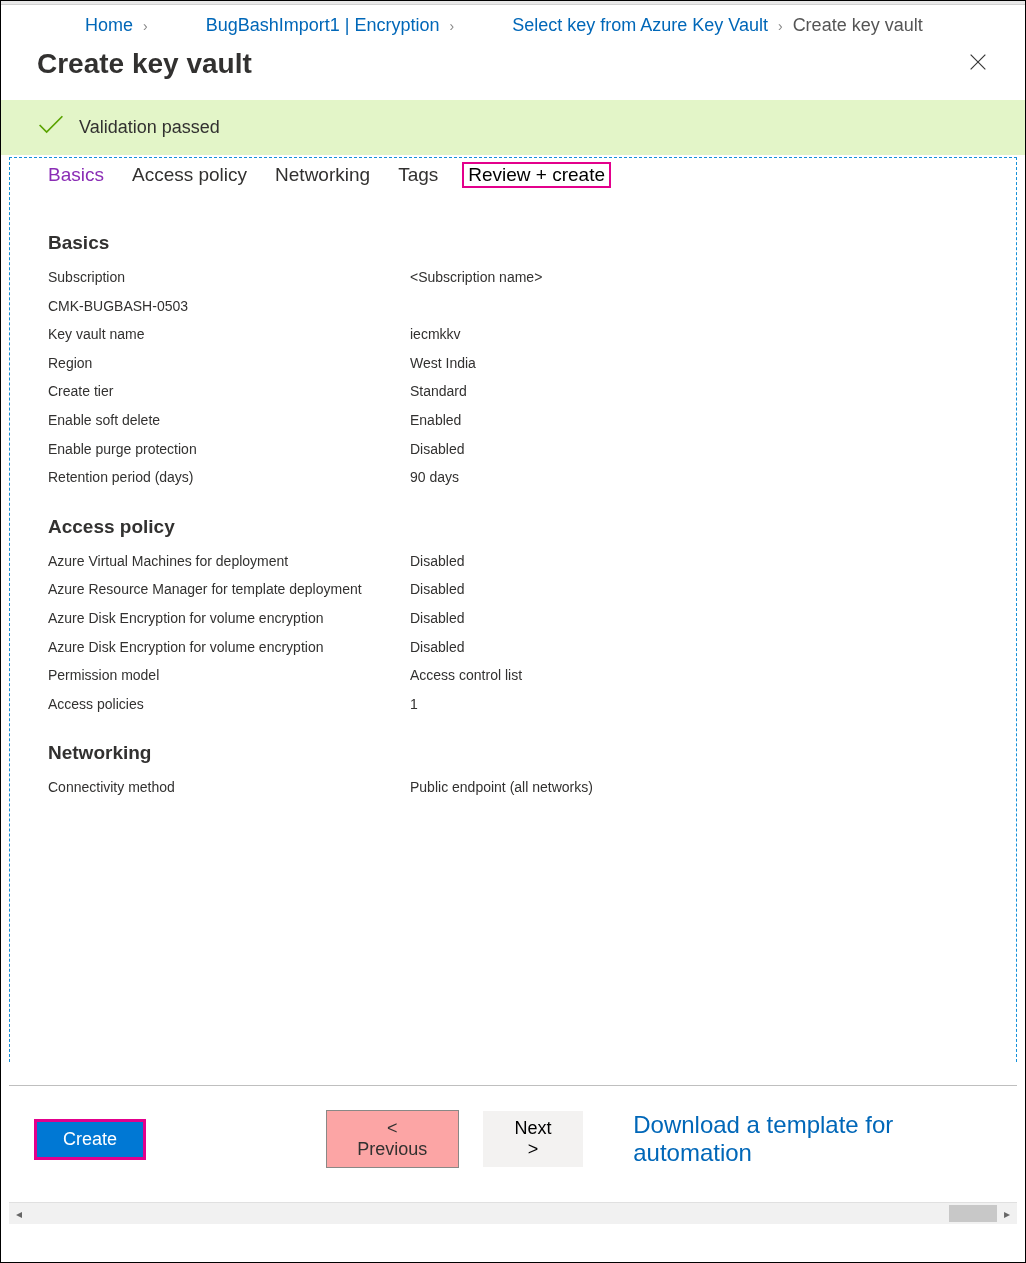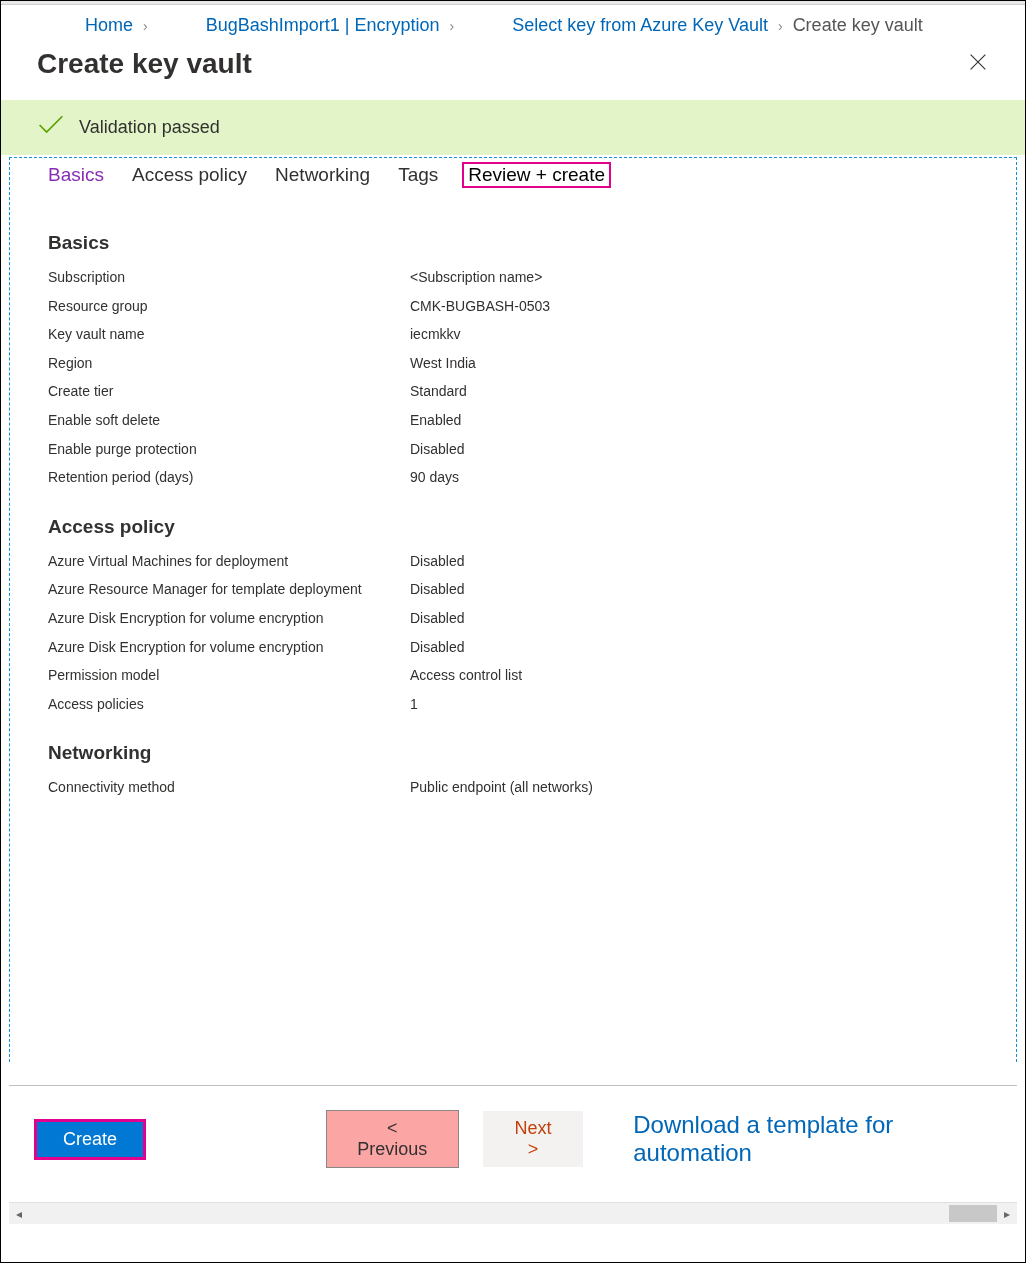--- a/index.html
+++ b/index.html
@@ -104,21 +104,21 @@
     outline-offset: 0;
   }
   .btn-secondary {
     background: #fca5a5;
     border: 1px solid #8a8886;
     color: #323130;
   }
   .btn-disabled {
     background: #f3f2f1;
     border: none;
-    color: #c2410c;
+    color: #000000;
     cursor: default;
   }
   .footer .link {
     color: #0067b8;
     margin-left: 26px;
     font-size: 24px;
     cursor: pointer;
   }
   .footer .spacer { width: 146px; }
 
@@ -187,21 +187,20 @@
     </div>
 
     <div class="panel">
 
       <div class="section-title">Basics</div>
       <div class="kv">
           <span class="k">Subscription</span>
           <span class="v">&lt;Subscription name&gt;</span>
         </div>
       <div class="kv">
-          <span class="k">Resource group</span>
           <span class="v">CMK-BUGBASH-0503</span>
         </div>
       <div class="kv">
           <span class="k">Key vault name</span>
           <span class="v">iecmkkv</span>
         </div>
       <div class="kv">
           <span class="k">Region</span>
           <span class="v">West India</span>
         </div>

